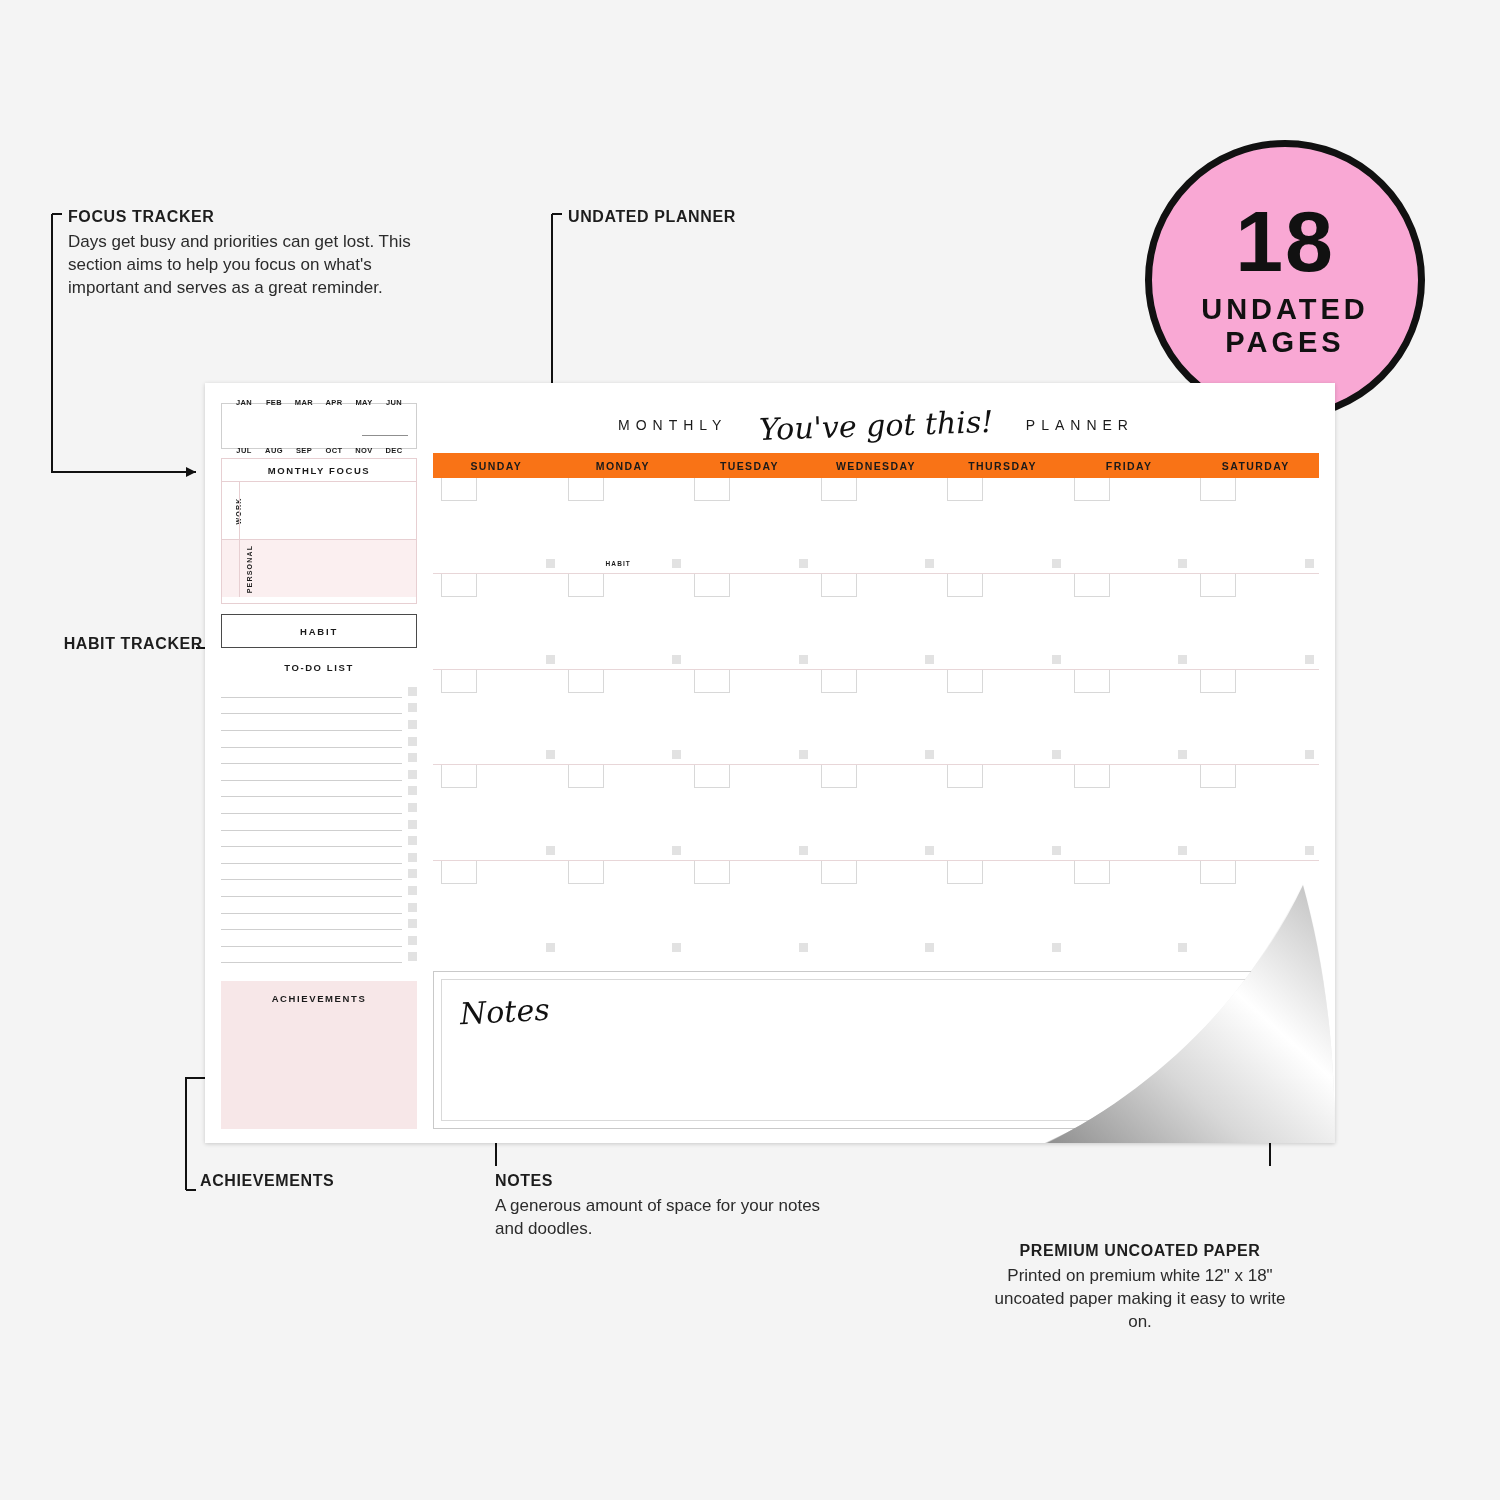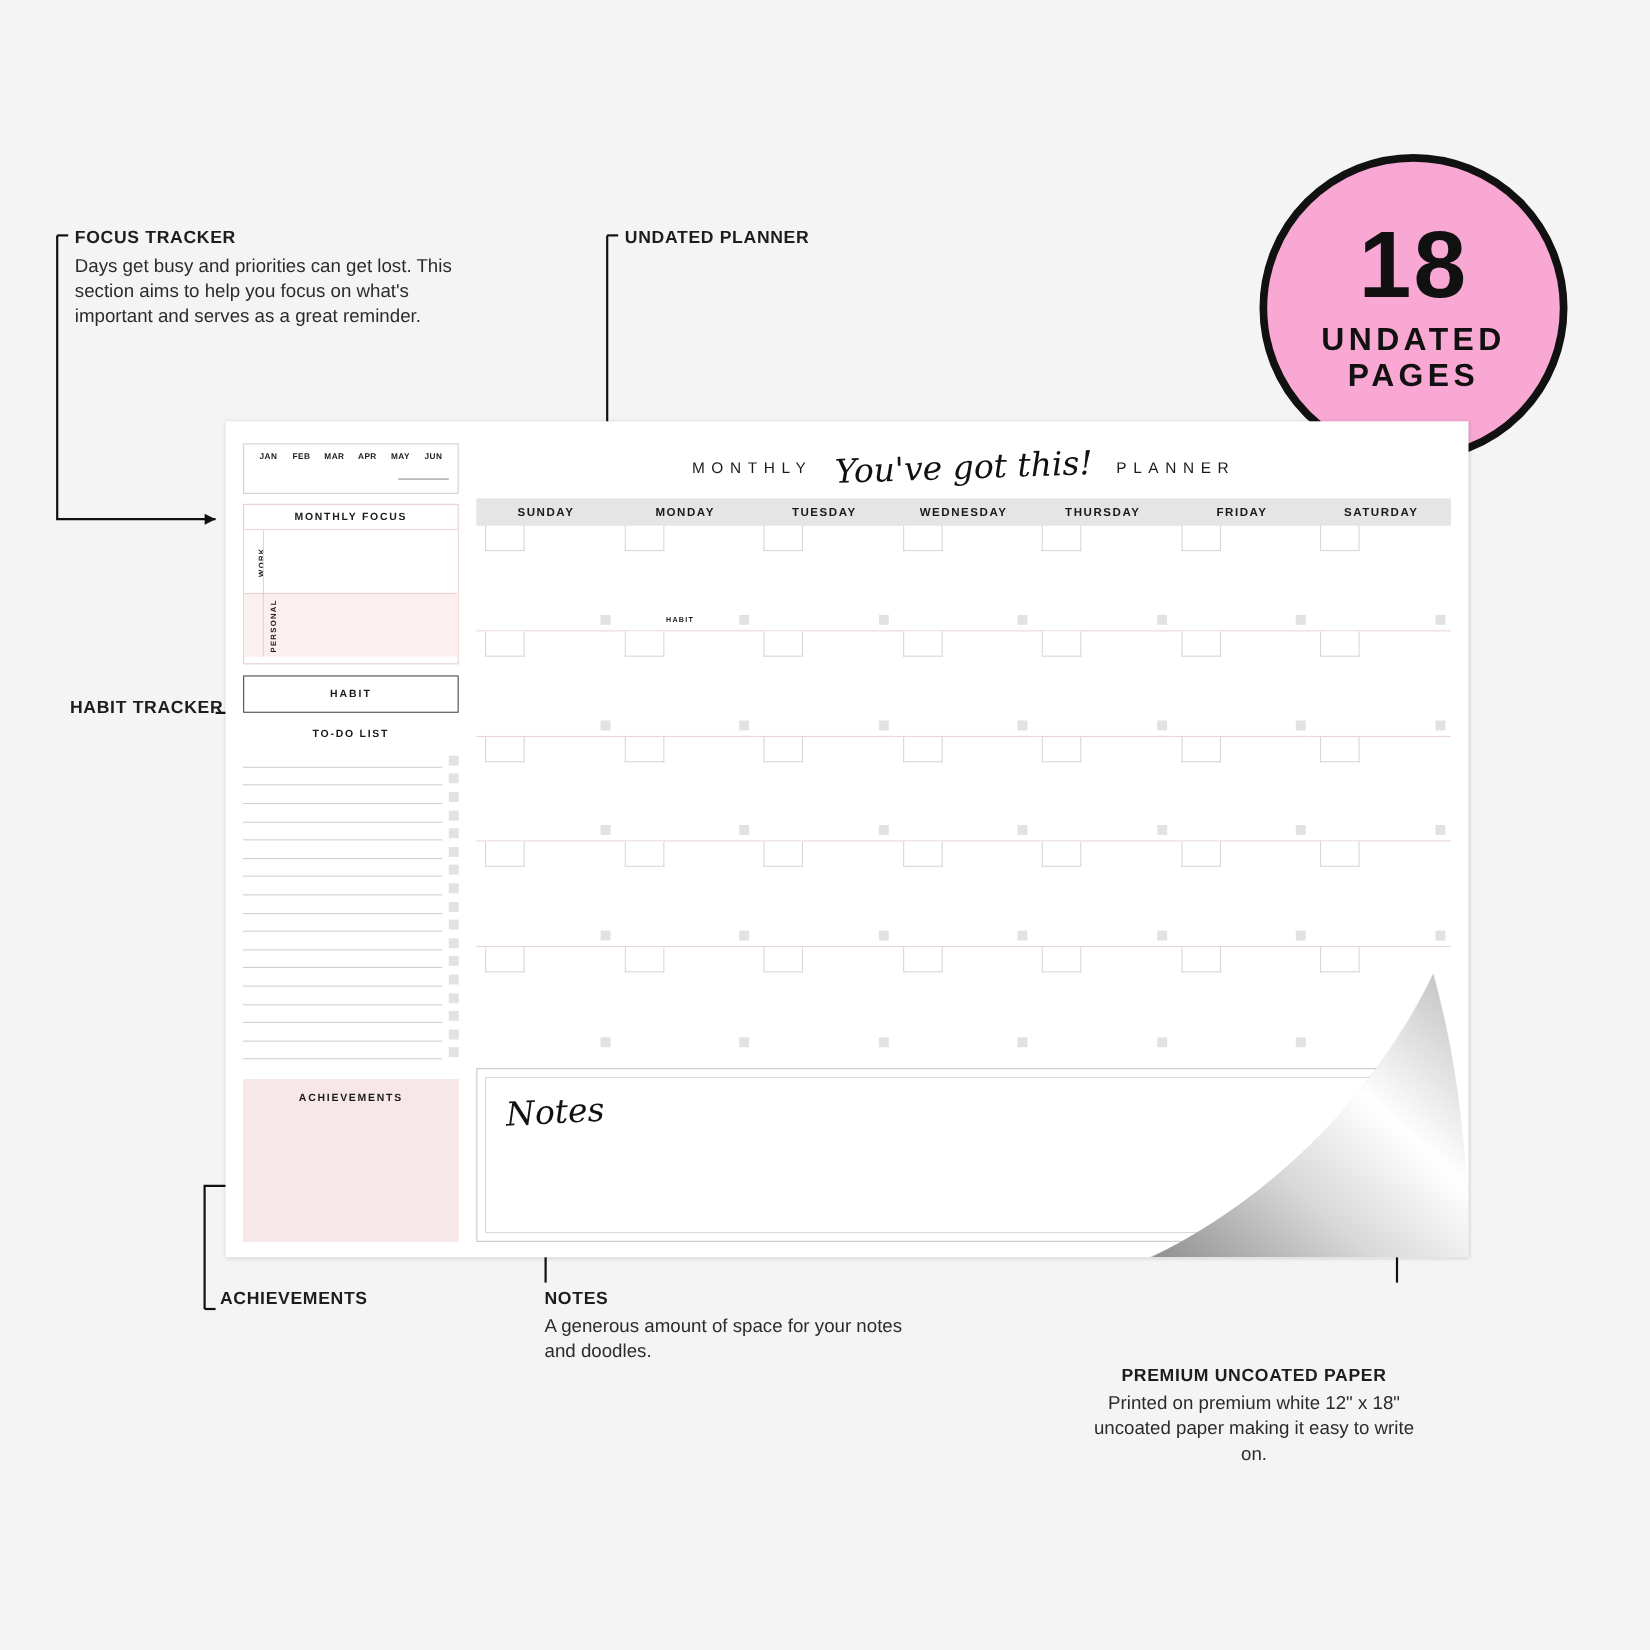--- a/index.html
+++ b/index.html
@@ -44,21 +44,21 @@
     position:absolute;left:205px;top:383px;width:1130px;height:760px;
     background:#fff;box-shadow:0 1px 4px rgba(0,0,0,.18);
     box-sizing:border-box;
   }
   .sheet-inner{position:absolute;inset:0;padding:18px 16px 14px 16px;box-sizing:border-box;}
 
   
   .left-col{position:absolute;left:16px;top:20px;width:196px;}
   .months-box{
     border:1px solid #cfcfcf;padding:6px 7px 6px 7px;box-sizing:border-box;height:46px;
-    display:flex;flex-direction:column;justify-content:flex-start;gap:39px;
+    display:flex;flex-direction:column;justify-content:center;gap:39px;
   }
   .m-row{display:flex;justify-content:space-between;font-size:7.5px;font-weight:bold;letter-spacing:.4px;color:#1a1a1a;}
   .m-row:last-child{margin-top:3px;}
   .m-row span{flex:1;text-align:center;}
   .year-line{position:absolute;right:9px;top:32px;width:46px;border-bottom:1px solid #8f8f8f;}
 
   .focus-box{
     margin-top:9px;border:1px solid #e7cfd2;background:#fff;box-sizing:border-box;height:146px;position:relative;
   }
   .focus-title{
@@ -86,29 +86,29 @@
   .todo-chk{width:9px;height:9px;background:#e2e2e2;margin-left:6px;}
 
   .ach-box{
     position:absolute;left:16px;bottom:14px;width:196px;height:148px;
     background:#f7e7e8;box-sizing:border-box;
   }
   .ach-title{text-align:center;font-size:9.5px;font-weight:bold;letter-spacing:1.6px;padding-top:12px;color:#1a1a1a;}
 
   
   .right-col{position:absolute;left:228px;top:20px;right:16px;bottom:14px;}
-  .header-row{height:44px;display:flex;align-items:center;justify-content:center;gap:21px;}
+  .header-row{height:44px;display:flex;align-items:center;justify-content:center;gap:32px;}
   .hdr-word{font-size:14px;letter-spacing:6px;font-weight:500;color:#1a1a1a;}
   .hdr-script{
     font-family:"DejaVu Serif", serif;font-style:italic;font-size:30px;color:#111;
     transform:rotate(-2deg);letter-spacing:0px;
   }
 
   .cal{position:absolute;left:0;right:0;top:50px;bottom:172px;}
-  .dow{display:grid;grid-template-columns:repeat(7,1fr);background:#e5e5e5;height:25px;}
+  .dow{display:grid;grid-template-columns:repeat(7,1fr);background:#f97316;height:25px;}
   .dow div{display:flex;align-items:center;justify-content:center;font-size:10.5px;font-weight:bold;letter-spacing:1.4px;color:#1a1a1a;}
   .grid{position:absolute;left:0;right:0;top:25px;bottom:0;display:grid;grid-template-columns:repeat(7,1fr);grid-template-rows:repeat(5,1fr);}
   .cell{position:relative;border-bottom:1px solid #e8d6d8;box-sizing:border-box;}
   .cell .datebox{position:absolute;left:8px;top:0;width:34px;height:22px;border:1px solid #d8d8d8;border-top:none;background:#fff;}
   .cell .chk{position:absolute;right:5px;bottom:5px;width:9px;height:9px;background:#e2e2e2;}
   .cell .habit-tag{position:absolute;left:46px;bottom:6px;font-size:6.5px;font-weight:bold;letter-spacing:1.1px;color:#1a1a1a;}
 
   .notes-box{
     position:absolute;left:0;right:0;bottom:0;height:158px;border:1px solid #c9c9c9;box-sizing:border-box;background:#fff;
   }

